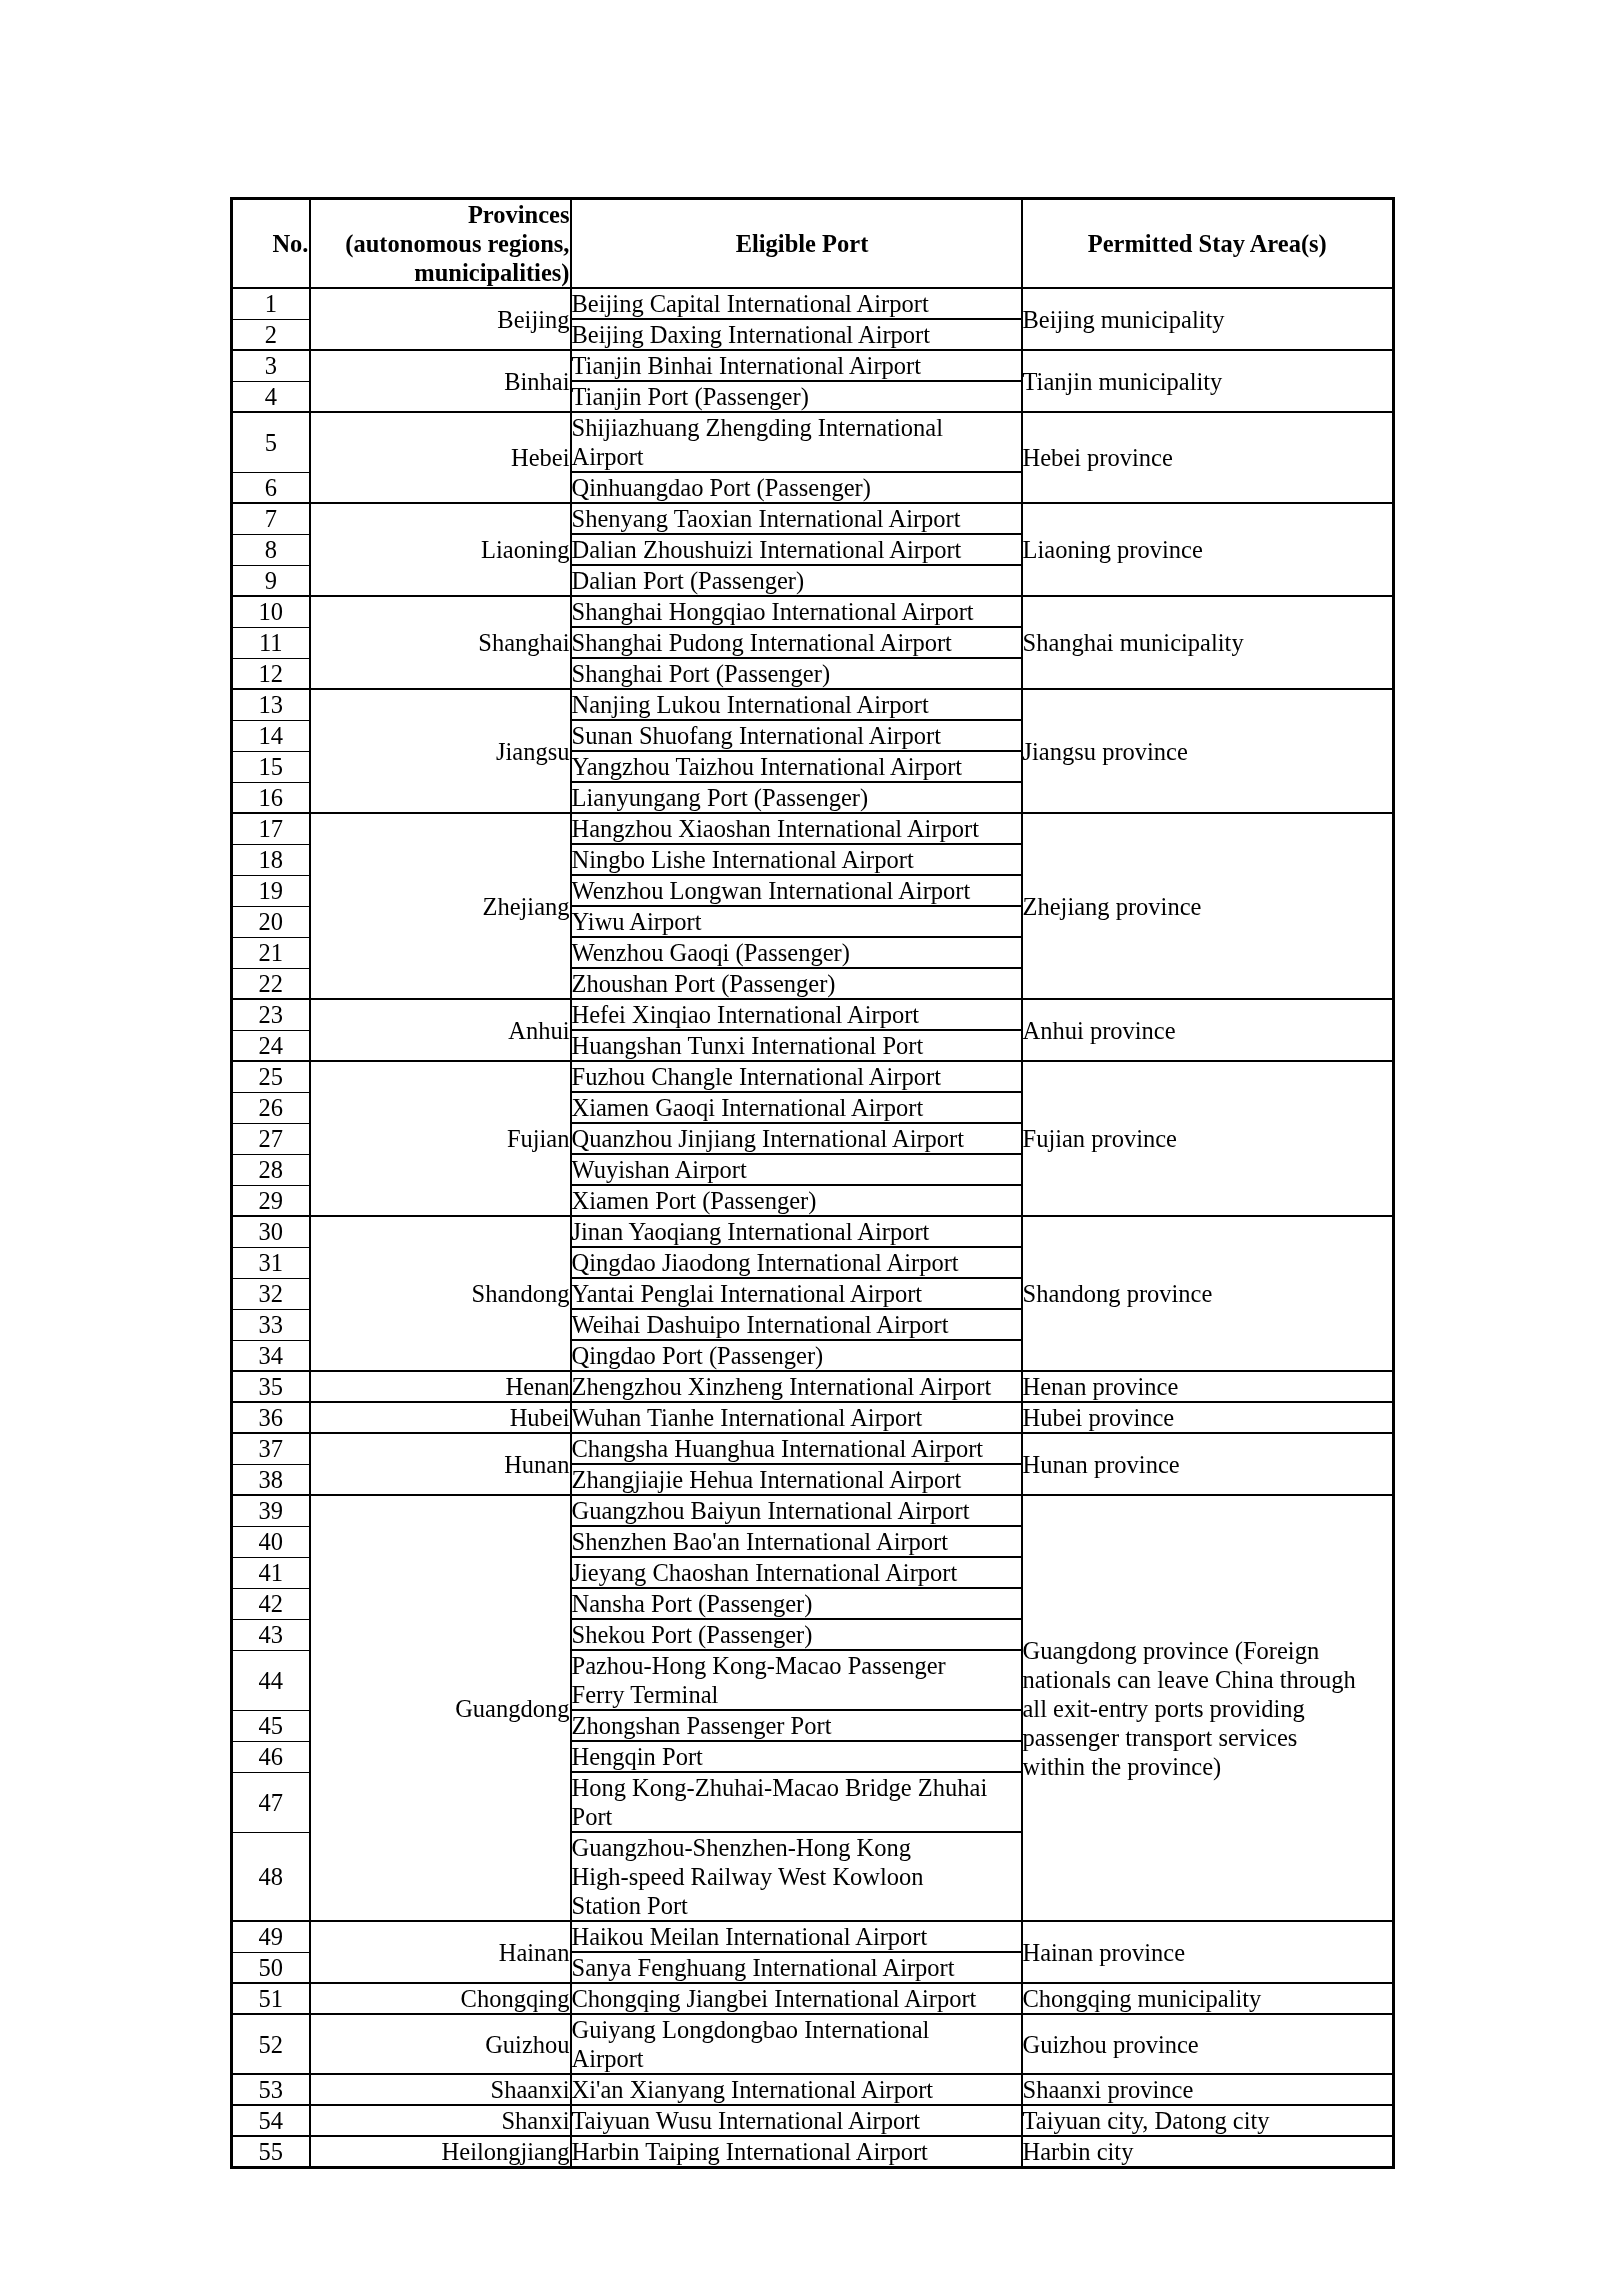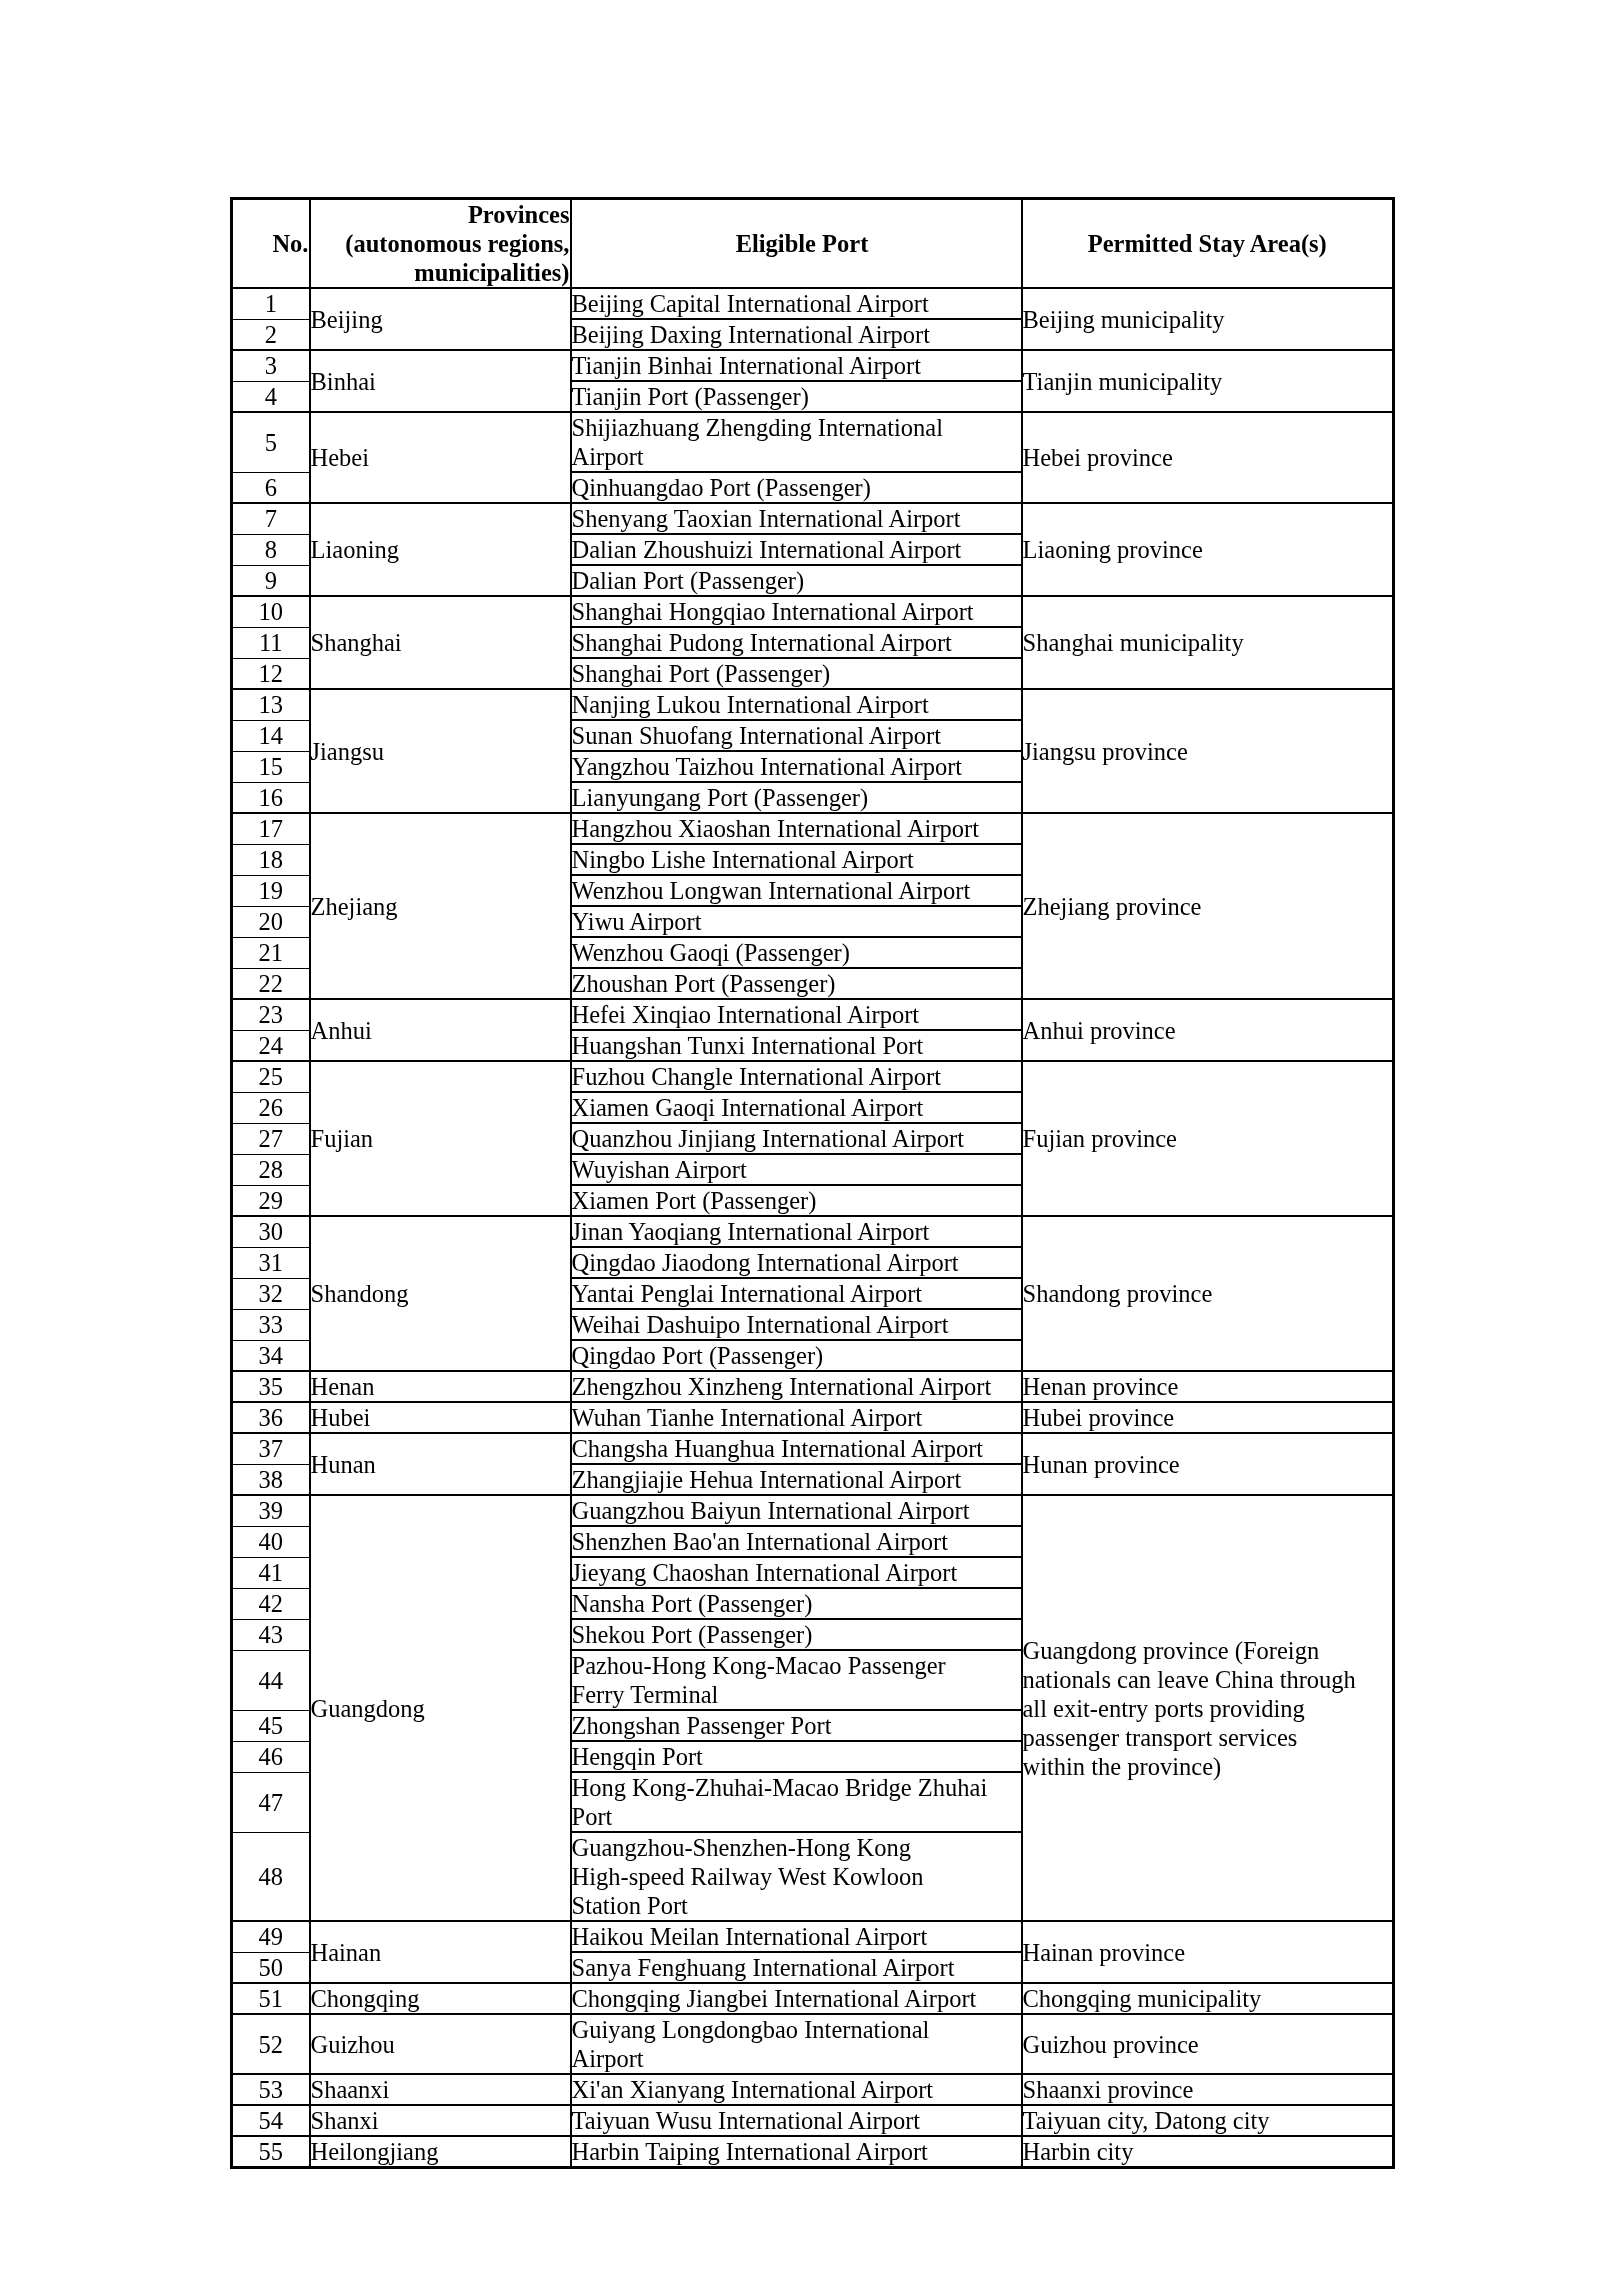--- a/index.html
+++ b/index.html
@@ -46,21 +46,21 @@
   }
   
   table.ports tbody tr {
     height: 29px;
   }
   td.no {
     text-align: center;
     border-top: 1.5px solid #000000;
   }
   td.prov {
-    text-align: left;
+    text-align: right;
   }
   td.port {
     text-align: left;
     padding-left: 10.2px;
     padding-right: 7.2px;
     border-top: 2px solid #000000;
     white-space: pre-line;
     margin-left: 28px;
   }
   td.stay {

